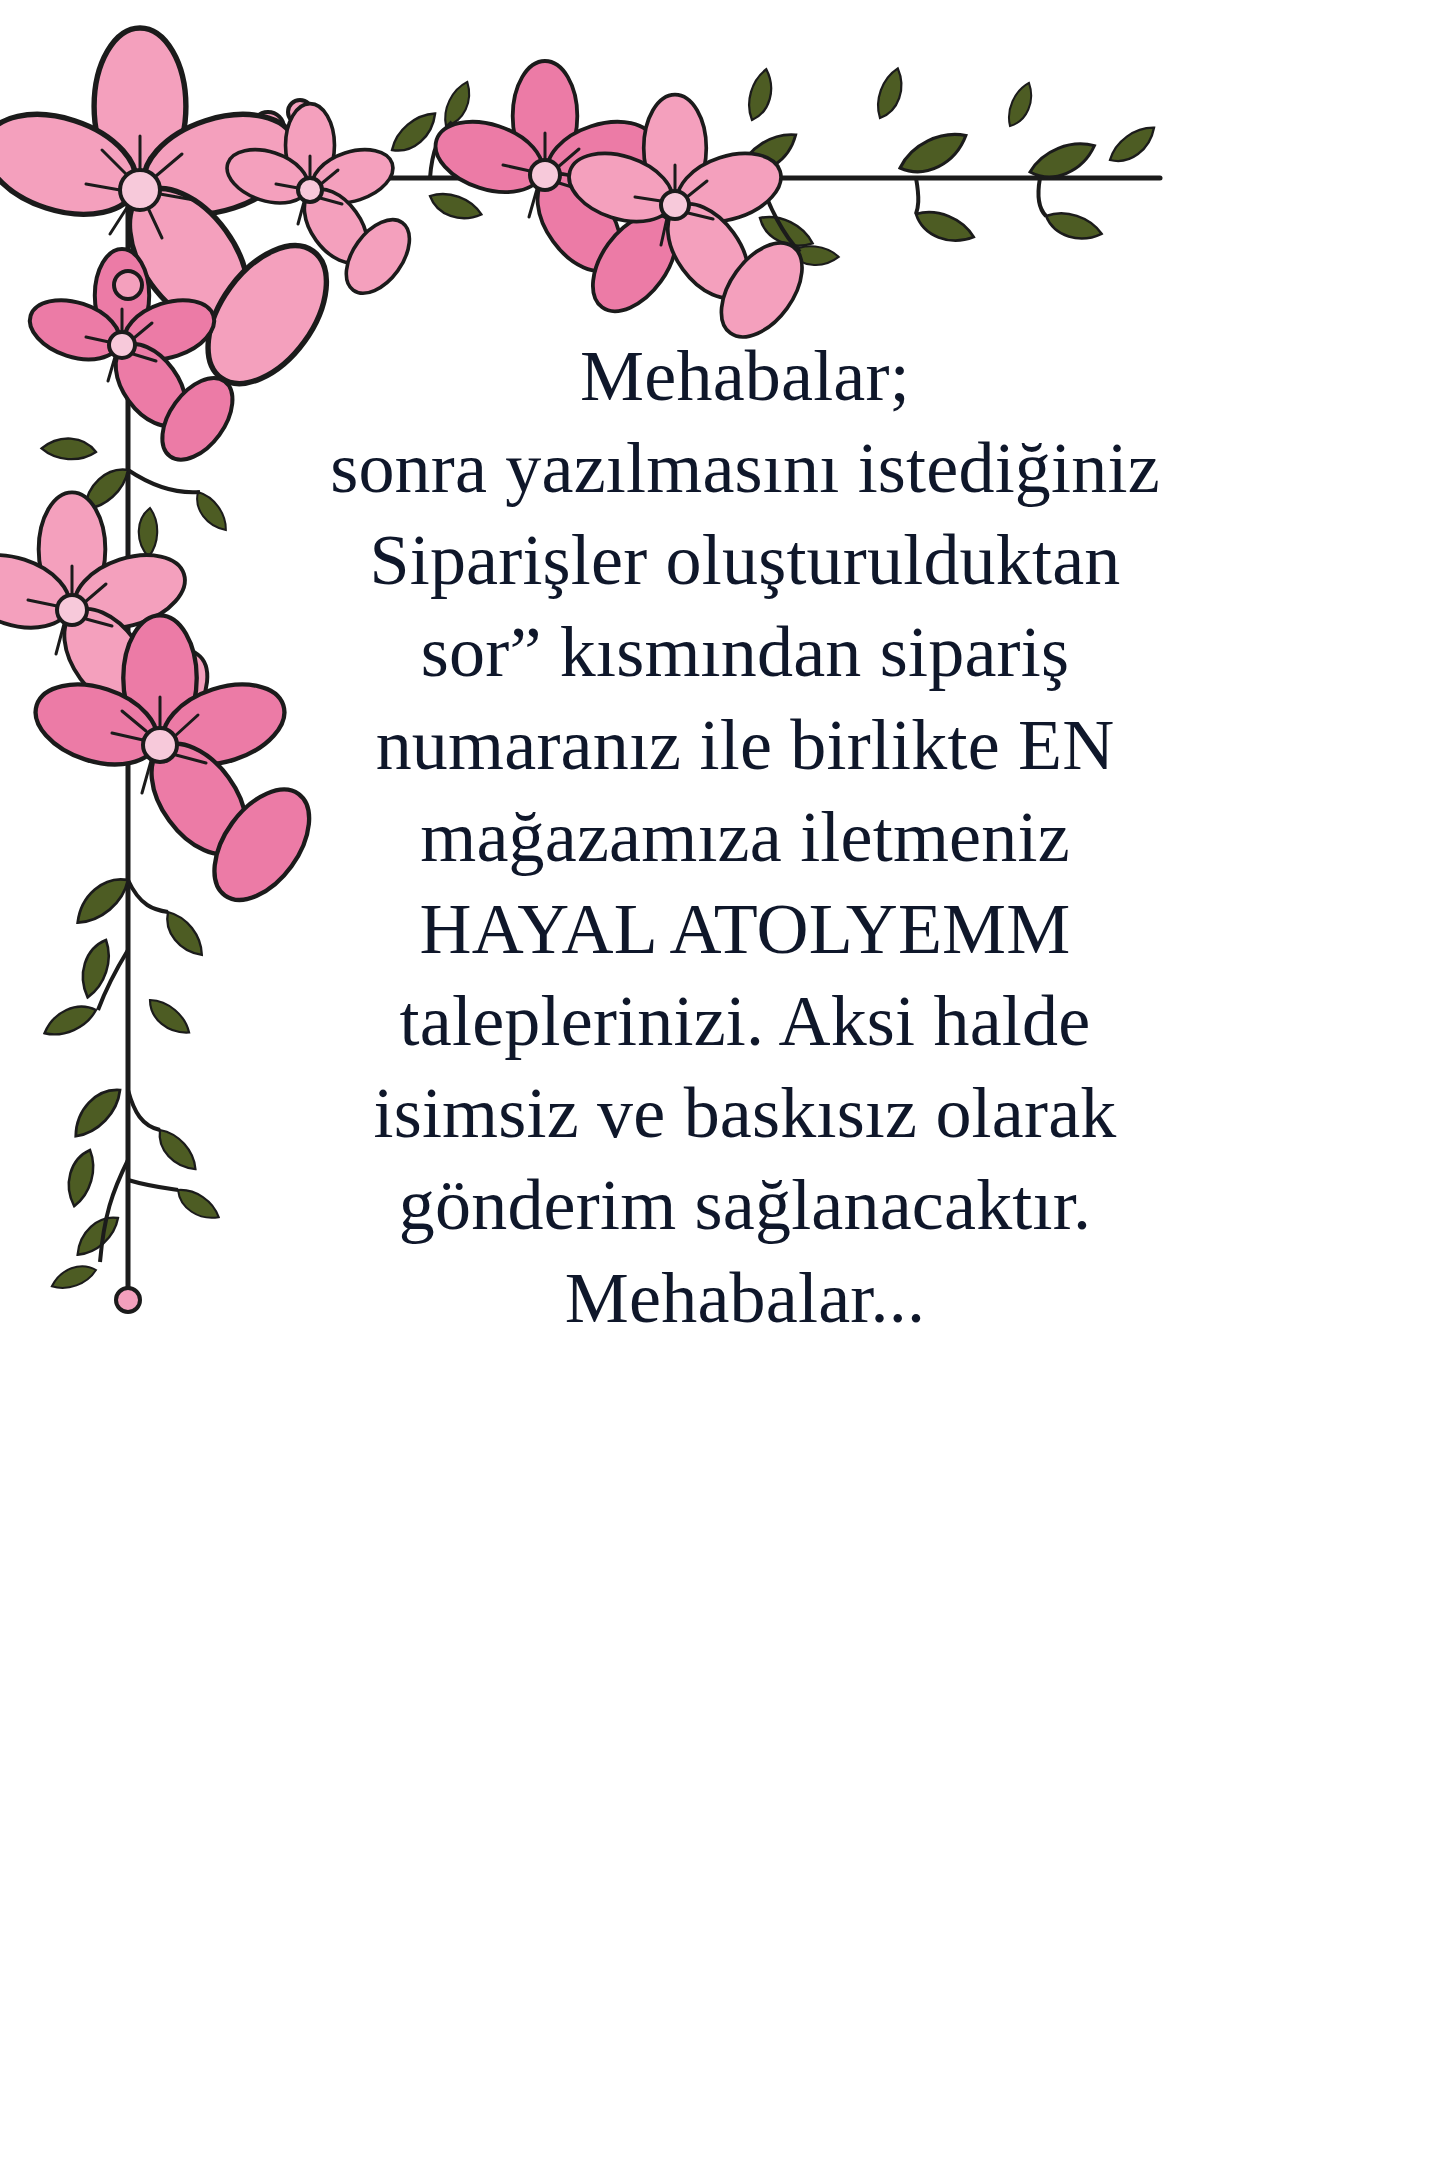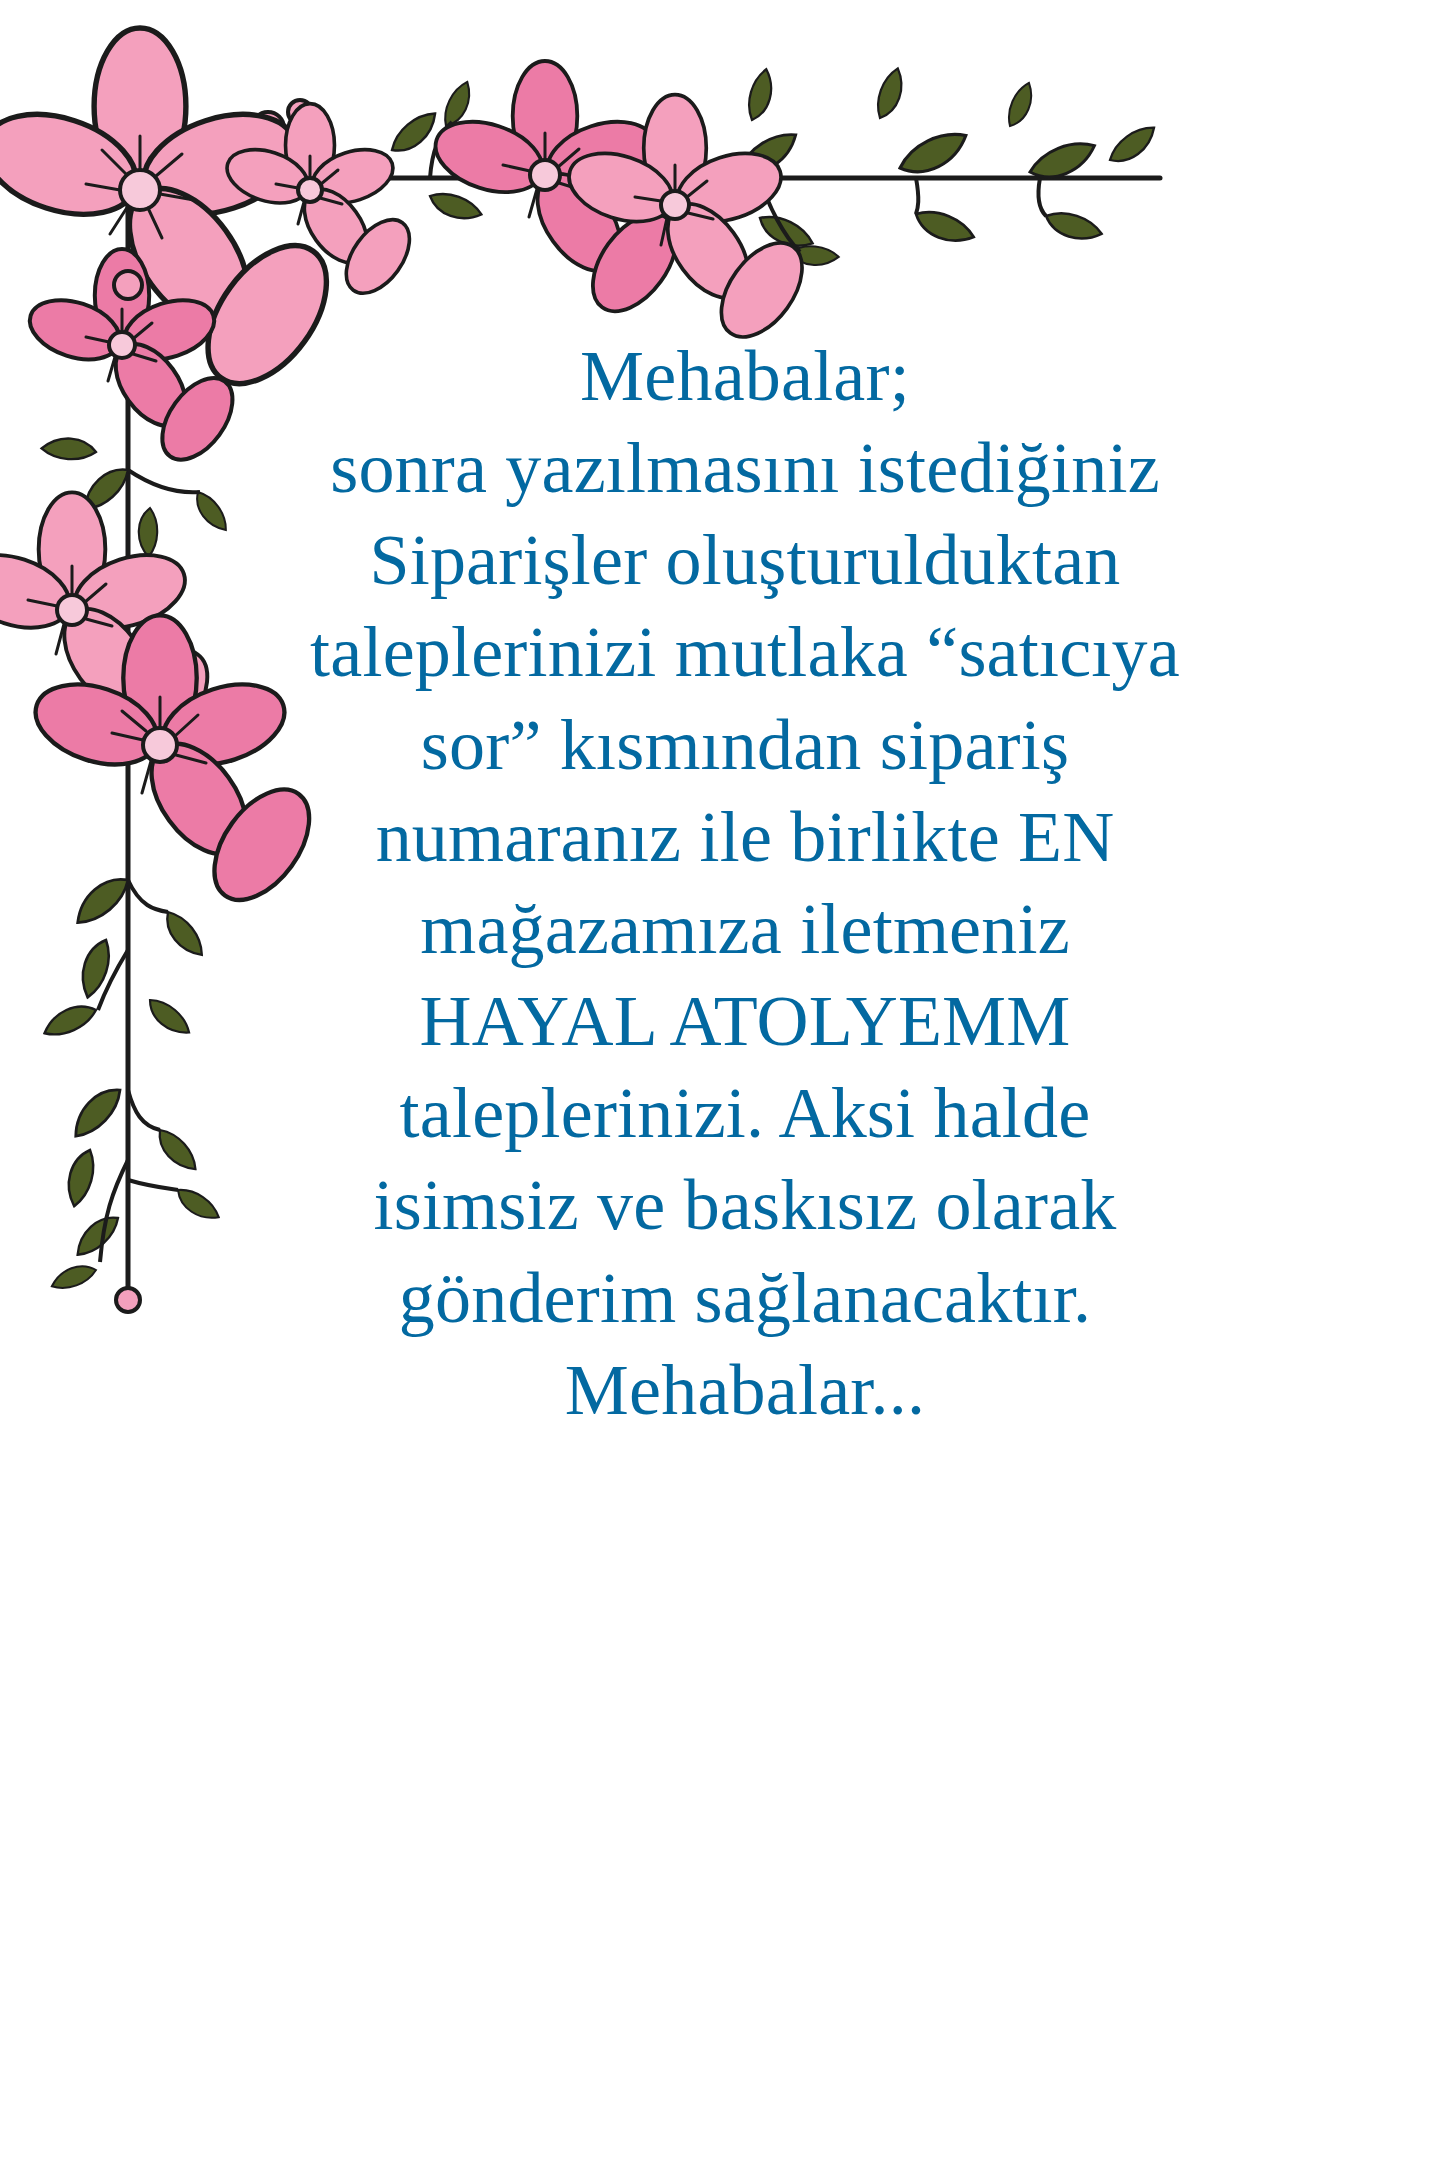--- a/index.html
+++ b/index.html
@@ -27,21 +27,21 @@
     position: absolute;
     left: 200px;
     top: 330px;
     width: 1090px;
     text-align: center;
   }
   .msg-line {
     font-family: "Liberation Serif", serif;
     font-size: 72px;
     line-height: 1.28;
-    color: #0369a1;
+    color: #0f172a;
     letter-spacing: 0.2px;
     white-space: nowrap;
   }
 </style>
 </head>
 <body>
 
 <div id="page">
 
   <svg id="floral-frame" viewBox="0 0 1440 2160">
@@ -289,21 +289,20 @@
     <g fill="#f4a0bd" stroke="#1b1b1b" stroke-width="4">
       <circle cx="128" cy="285" r="14"></circle>
       <circle cx="128" cy="1300" r="12"></circle>
     </g>
   </svg>
 
   <div id="message-block">
     <div class="msg-line">Mehabalar;</div>
     <div class="msg-line">sonra yazılmasını istediğiniz</div>
     <div class="msg-line">Siparişler oluşturulduktan</div>
-    <div class="msg-line">taleplerinizi mutlaka “satıcıya</div>
     <div class="msg-line">sor” kısmından sipariş</div>
     <div class="msg-line">numaranız ile birlikte EN</div>
     <div class="msg-line">mağazamıza iletmeniz</div>
     <div class="msg-line">HAYAL ATOLYEMM</div>
     <div class="msg-line">taleplerinizi. Aksi halde</div>
     <div class="msg-line">isimsiz ve baskısız olarak</div>
     <div class="msg-line">gönderim sağlanacaktır.</div>
     <div class="msg-line">Mehabalar...</div>
   </div>
 

